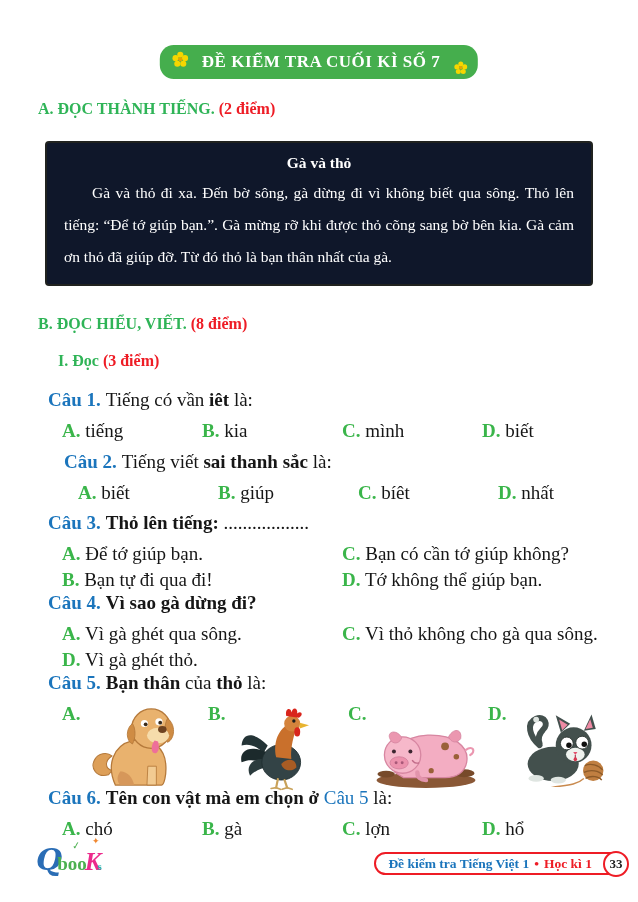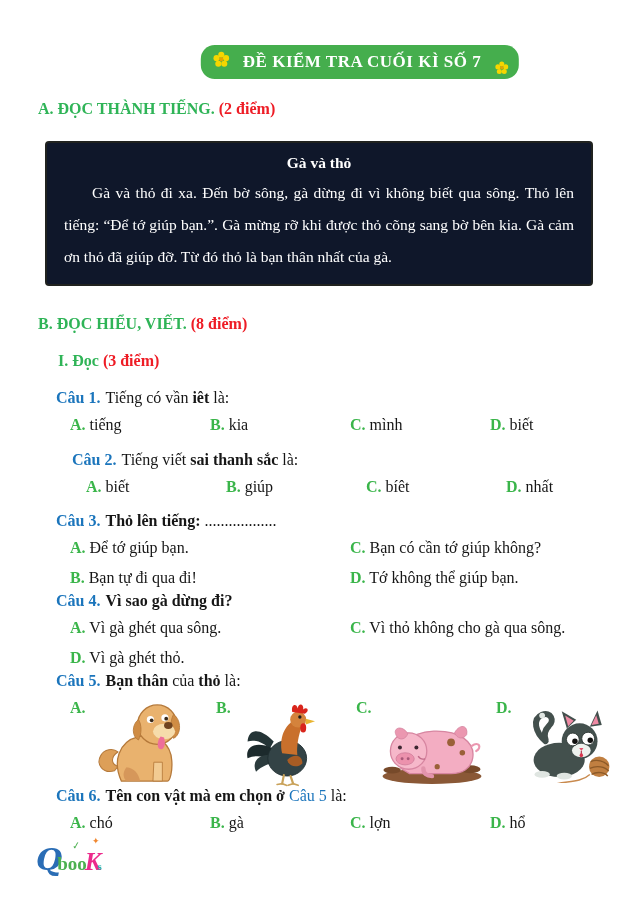--- a/index.html
+++ b/index.html
@@ -2,51 +2,51 @@
 <html><head>
 <meta charset="utf-8">
 <style>
   html,body { margin:0; padding:0; background:#fff; }
   body { width:638px; height:902px; font-family:"Liberation Serif","DejaVu Serif",serif; color:#161616; }
   .page { position:relative; width:638px; height:902px; background:#fff; overflow:hidden; }
 
   
   .banner { position:absolute; top:45px; left:50%; transform:translateX(-50%);
             background:#45ae4d; border-radius:14px; padding:7px 38px 7px 42px;
-            color:#fff; font-weight:bold; font-size:17px; letter-spacing:.5px; white-space:nowrap;margin-left:41px; }
+            color:#fff; font-weight:bold; font-size:17px; letter-spacing:.5px; white-space:nowrap; }
   .flower { position:absolute; }
   .fl-left { left:12px; top:6px; width:17px; height:17px; }
   .fl-right { right:10px; bottom:4px; width:14px; height:14px; }
 
   
   .sec { position:absolute; left:38px; margin:0; font-size:16px; font-weight:bold; }
   #secA { top:100px; }
   #secB { top:315px; }
   .sub { position:absolute; left:58px; top:352px; margin:0; font-size:16px; font-weight:bold; }
   .g { color:#2fb457; }
   .r { color:#ee1c25; }
 
   
   .story { position:absolute; left:45px; top:141px; width:548px; height:145px; box-sizing:border-box;
            background:#0f172a; border:2.5px solid #20221f; border-radius:4px;
            padding:8px 17px 0; color:#fff; }
   .story-title { text-align:center; font-weight:bold; font-size:15.5px; margin:3px 0 5px; }
   .story-body { margin:0; font-size:15.5px; line-height:32px; text-align:justify; text-indent:28px; }
 
   
-  .q { position:absolute; left:56px; width:566px; font-size:16px; }
+  .q { position:absolute; left:48px; width:566px; font-size:19px; }
   #q1 { top:389px; } #q2 { top:451px;margin-left:16px; } #q3 { top:512px; }
   #q4 { top:592px; } #q5 { top:672px; } #q6 { top:787px; }
   .qline { margin:0 0 9px; }
   .qnum { color:#1b75bc; margin-right:5px; }
   .blue-b { color:#1b75bc; font-weight:normal; }
   .olab { color:#3ab54a; font-weight:bold; }
   .opts { padding-left:14px; }
   .opts4 { display:grid; grid-template-columns:140px 140px 140px 1fr; }
-  .opts2 { display:grid; grid-template-columns:280px 1fr; row-gap:12px; }
+  .opts2 { display:grid; grid-template-columns:280px 1fr; row-gap:4px; }
 
   
   .q5row { display:flex; margin-top:2px; padding-left:14px; }
   .q5cell { display:flex; align-items:flex-start; }
   .q5cell:nth-child(1){ width:146px; } .q5cell:nth-child(2){ width:140px; } .q5cell:nth-child(3){ width:140px; }
   .animal { margin-left:8px; }
   .pig-svg { margin-top:12px; }
   .cat-svg { margin-top:8px; }
   .rooster-svg { margin-top:2px; margin-left:14px; }
 
@@ -263,14 +263,20 @@
       <span class="opt"><b class="olab">D.</b> <span>hổ</span></span>
     </div>
   </div>
 
   <div class="logo">
     <span class="logo-deco deco-check">✓</span>
     <span class="logo-deco deco-star">✦</span>
     <span class="logo-q">Q</span><span class="logo-boo">boo</span><span class="logo-k">K</span><span class="logo-s">s</span>
   </div>
 
+  <div class="badge">
+    <span class="badge-title">Đề kiểm tra Tiếng Việt 1</span>
+    <span class="badge-sep">•</span>
+    <span class="badge-term">Học kì 1</span>
+    <span class="badge-page">33</span>
+  </div>
 
 </div>
 
 </body></html>

